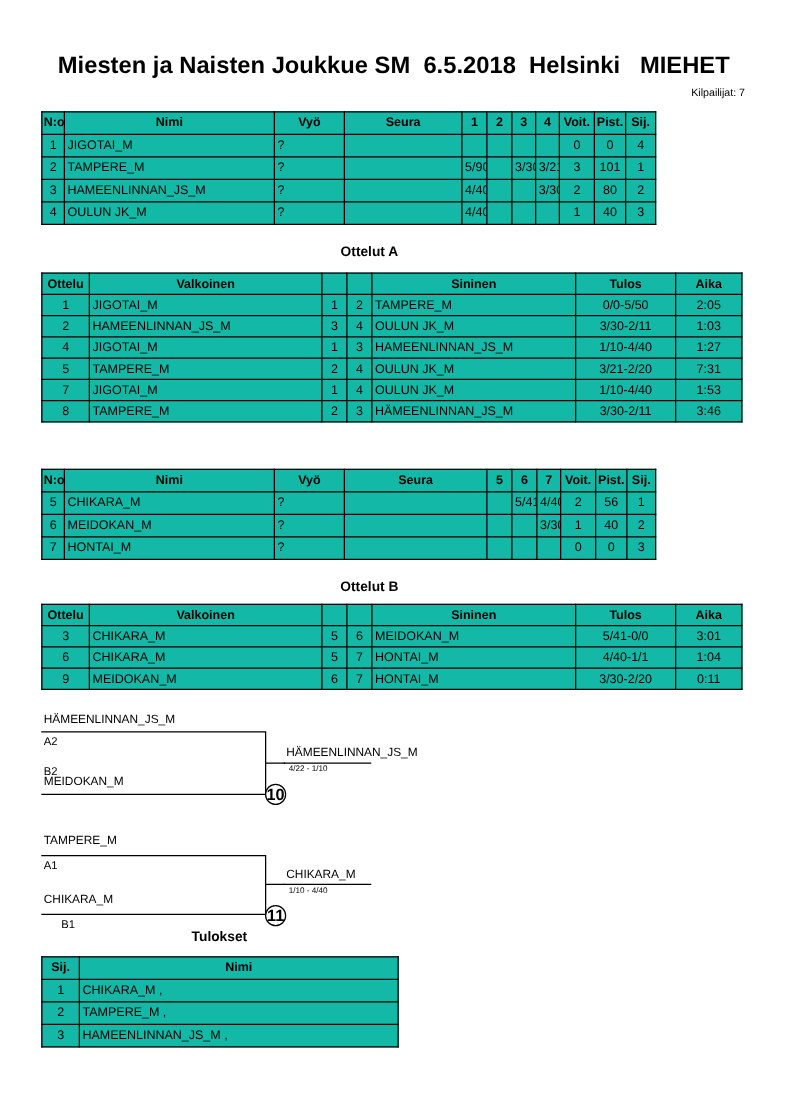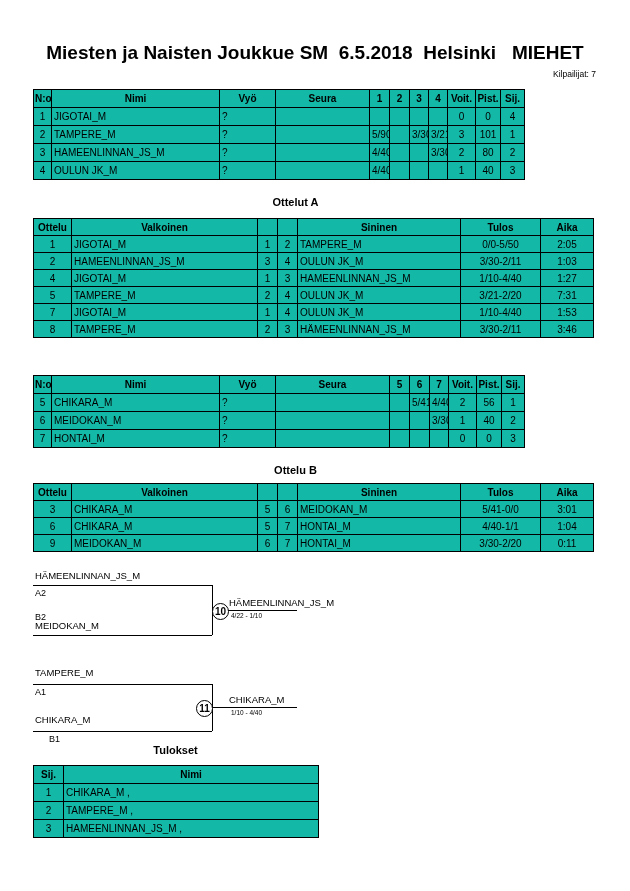--- a/index.html
+++ b/index.html
@@ -17,22 +17,22 @@
   .rows17 tr{height:17px;}
   td.c{text-align:center;}
   td.l{text-align:left;padding-left:3px;}
   td.res{font-size:8px;text-align:center;padding:0;}
   .bk-name{position:absolute;font-size:9.5px;white-space:nowrap;}
   .bk-label{position:absolute;font-size:9px;}
   .bk-score{position:absolute;font-size:6.5px;white-space:nowrap;}
   .hline{position:absolute;height:0;border-top:1px solid #000;}
   .vline{position:absolute;width:0;border-left:1px solid #000;}
   .bk-circle{position:absolute;width:15px;height:15px;border:1px solid #000;border-radius:50%;
-         background:#fff;font-size:10px;font-weight:bold;display:flex;align-items:center;
-         justify-content:center;z-index:2;}
+         background:#fff;font-size:13px;font-weight:bold;display:flex;align-items:center;
+         justify-content:center;z-index:2;margin-top:24px;}
 </style>
 </head>
 <body>
 
 <div class="page">
 
   <div class="title">Miesten ja Naisten Joukkue SM  6.5.2018  Helsinki   MIEHET</div>
   <div class="count">Kilpailijat: 7</div>
 
   <table class="sheet rows18" style="left:33px;top:89px;width:491px">
@@ -260,21 +260,21 @@
         <td class="res"></td>
         <td class="res"></td>
         <td class="res"></td>
         <td class="c">0</td>
         <td class="c">0</td>
         <td class="c">3</td>
       </tr>
     </tbody>
   </table>
 
-  <div class="sec-heading" style="left:33px;top:464px;width:525px">Ottelu B</div>
+  <div class="sec-heading" style="left:33px;top:464px;width:525px">Ottelut B</div>
   <table class="sheet rows17" style="left:33px;top:483px;width:560px">
     <colgroup>
       <col style="width:38px">
         <col style="width:186px">
         <col style="width:20px">
         <col style="width:20px">
       <col style="width:163px">
         <col style="width:80px">
         <col style="width:53px">
     </colgroup>
@@ -337,21 +337,21 @@
 
   <div>
     <div class="bk-name" style="left:35px;top:667px">TAMPERE_M</div>
     <div class="hline" style="left:33px;top:684px;width:179px"></div>
     <div class="bk-label" style="left:35px;top:687px">A1</div>
     <div class="bk-name" style="left:35px;top:714px">CHIKARA_M</div>
     <div class="hline" style="left:33px;top:731px;width:179px"></div>
     <div class="bk-label" style="left:49px;top:734px">B1</div>
     <div class="vline" style="left:212px;top:684px;height:47px"></div>
     <div class="hline" style="left:212px;top:707px;width:16px"></div>
-    <div class="bk-circle" style="left:196px;top:700px">11</div>
+    <div class="bk-circle" style="left:212px;top:700px">11</div>
     <div class="bk-name" style="left:229px;top:694px">CHIKARA_M</div>
     <div class="hline" style="left:227px;top:707px;width:70px"></div>
     <div class="bk-score" style="left:231px;top:709px">1/10 - 4/40</div>
   </div>
 
   <div class="sec-heading" style="left:33px;top:744px;width:285px">Tulokset</div>
   <table class="sheet rows18" style="left:33px;top:765px;width:285px">
     <colgroup>
       <col style="width:30px">
         <col style="width:255px">

